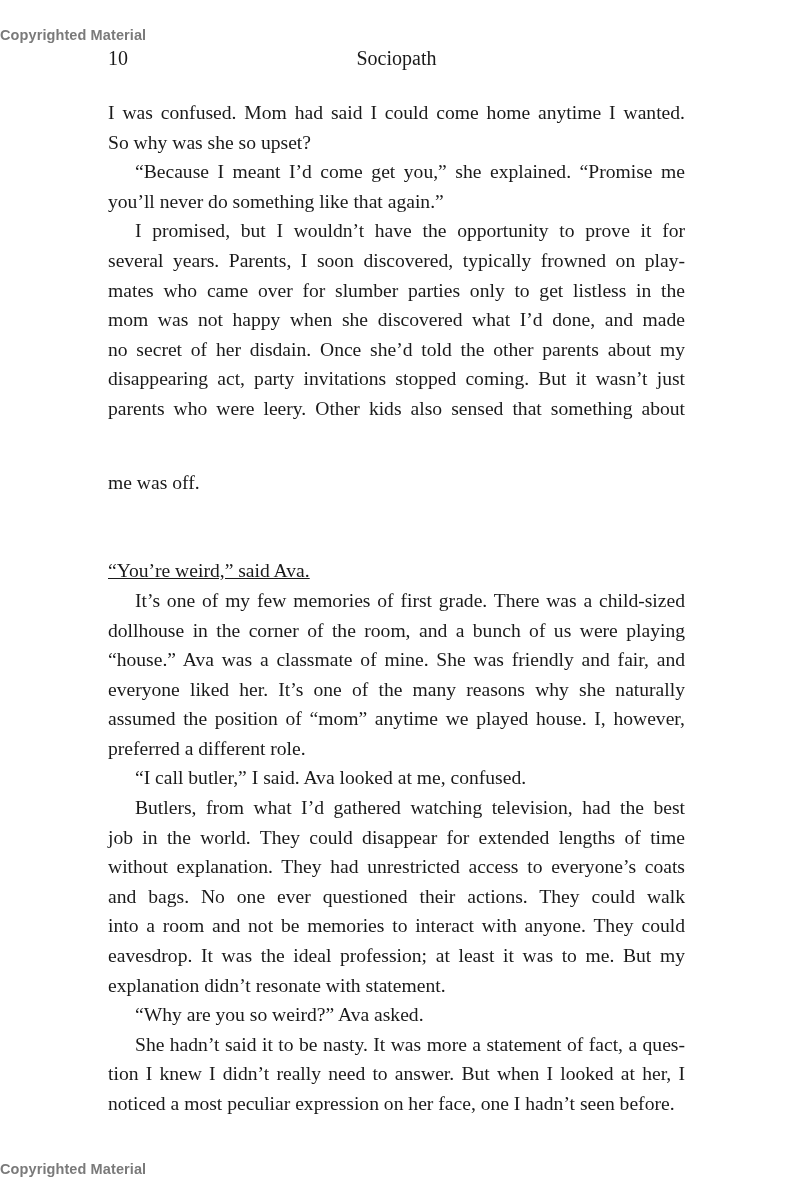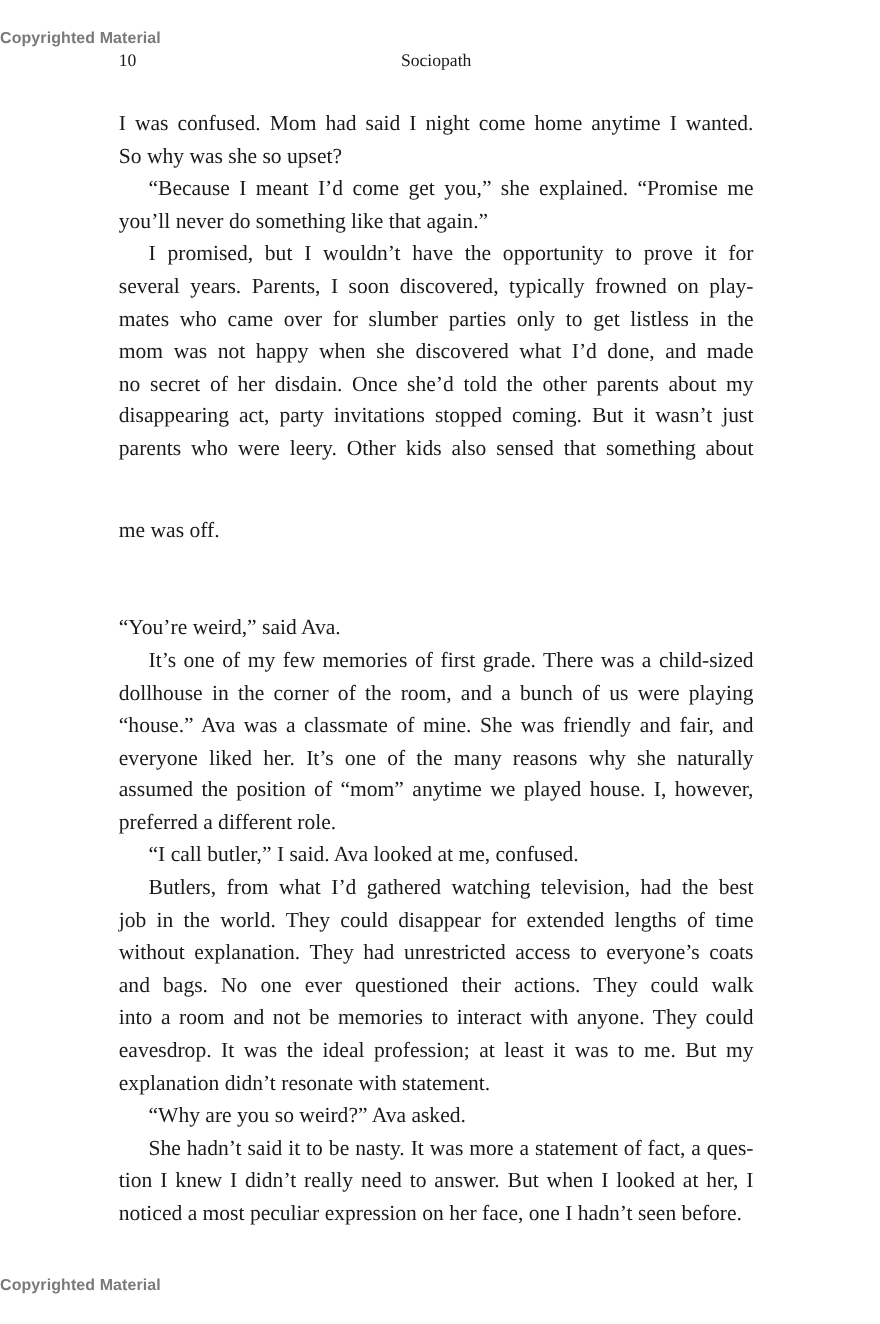--- a/index.html
+++ b/index.html
@@ -6,21 +6,21 @@
     body { width: 800px; height: 1204px; position: relative; overflow: hidden; }
     .watermark {
       position: absolute; left: 0; width: 800px; 
       font-family: "Liberation Sans", sans-serif; font-weight: bold;
       font-size: 14.5px; color: #7a7a7a; letter-spacing: 0.1px;
     }
     .wm-top { top: 27px; }
     .wm-bottom { top: 1161px; }
     .running-head {
       position: absolute; top: 47px; left: 108px; width: 577px; height: 30px;
-      font-family: "Liberation Serif", serif; font-size: 16px; color: #1a1a1a;
+      font-family: "Liberation Serif", serif; font-size: 20px; color: #1a1a1a;
     }
     .folio { position: absolute; left: 0; top: 0; }
     .rh-title { position: absolute; left: 0; width: 577px; top: 0; text-align: center; }
     .text-block {
       position: absolute; left: 108px; top: 98px; width: 577px;
       font-family: "Liberation Serif", serif; font-size: 19.6px;
       line-height: 29.6px; color: #1a1a1a; text-align: justify;
       hyphens: manual;
     }
     .para { margin: 0; text-indent: 27px; }
@@ -35,42 +35,42 @@
 <div class="watermark wm-top">Copyrighted Material</div>
 
 <div class="running-head">
   <span class="folio">10</span>
   <span class="rh-title">Sociopath</span>
 </div>
 
 <div class="text-block">
   <div id="section1">
       <p class="para noindent">
-        <span class="ln" style="text-indent: 0px;">I was confused. Mom had said I night come home anytime I wanted.</span>
+        <span class="ln" style="text-indent: 0px;">I was confused. Mom had said I could come home anytime I wanted.</span>
         <span class="ln last" style="text-indent: 0px;">So why was she so upset?</span>
       </p>
       <p class="para">
         <span class="ln" style="text-indent: 27px;">“Because I meant I’d come get you,” she explained. “Promise me</span>
         <span class="ln last" style="text-indent: 0px;">you’ll never do something like that again.”</span>
       </p>
       <p class="para">
         <span class="ln" style="text-indent: 27px;">I promised, but I wouldn’t have the opportunity to prove it for</span>
         <span class="ln" style="text-indent: 0px;">several years. Parents, I soon discovered, typically frowned on play-</span>
         <span class="ln" style="text-indent: 0px;">mates who came over for slumber parties only to get listless in the</span>
         <span class="ln" style="text-indent: 0px;">mom was not happy when she discovered what I’d done, and made</span>
         <span class="ln" style="text-indent: 0px;">no secret of her disdain. Once she’d told the other parents about my</span>
         <span class="ln" style="text-indent: 0px;">disappearing act, party invitations stopped coming. But it wasn’t just</span>
         <span class="ln" style="text-indent: 0px;">parents who were leery. Other kids also sensed that something about</span>
         <span class="ln last" style="text-indent: 0px; margin-top: 44px;">me was off.</span>
       </p>
     </div>
   <div class="section-break"></div>
   <div id="section2">
       <p class="para noindent">
-        <span class="ln last" style="text-indent: 0px;">“You’re weird,” said Ava.</span>
+        <span class="ln last" style="text-indent: 0px; text-decoration: underline;">“You’re weird,” said Ava.</span>
       </p>
       <p class="para">
         <span class="ln" style="text-indent: 27px;">It’s one of my few memories of first grade. There was a child-sized</span>
         <span class="ln" style="text-indent: 0px;">dollhouse in the corner of the room, and a bunch of us were playing</span>
         <span class="ln" style="text-indent: 0px;">“house.” Ava was a classmate of mine. She was friendly and fair, and</span>
         <span class="ln" style="text-indent: 0px;">everyone liked her. It’s one of the many reasons why she naturally</span>
         <span class="ln" style="text-indent: 0px;">assumed the position of “mom” anytime we played house. I, however,</span>
         <span class="ln last" style="text-indent: 0px;">preferred a different role.</span>
       </p>
       <p class="para">

